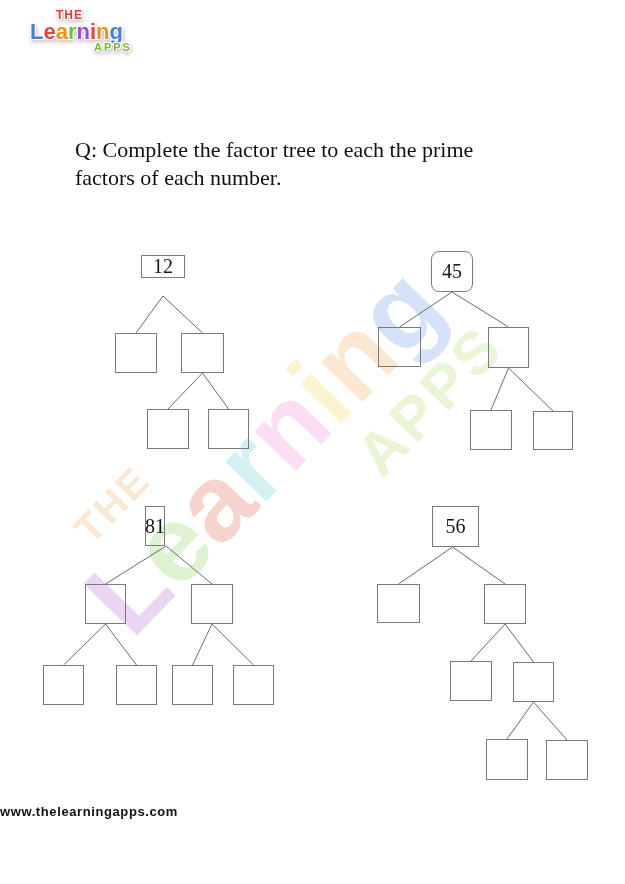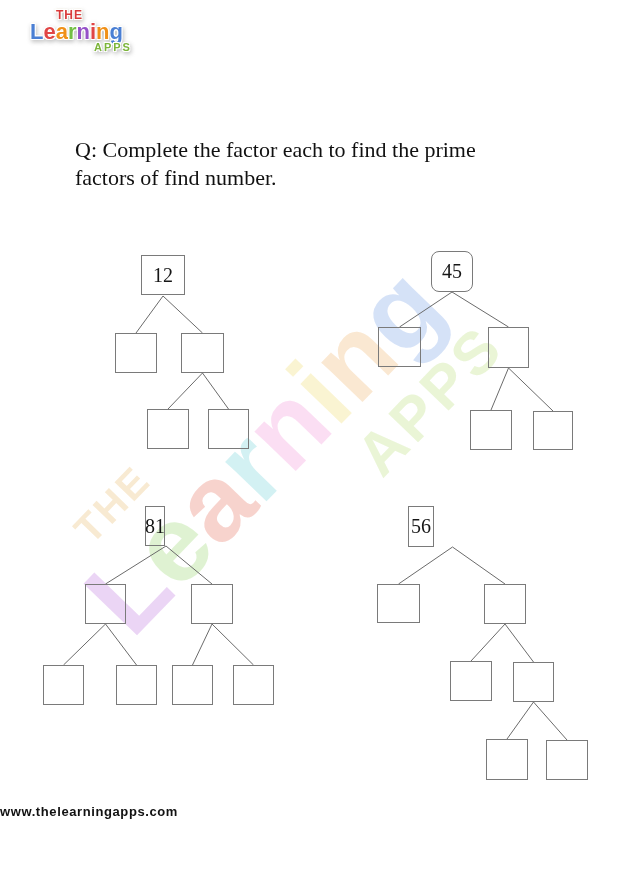--- a/index.html
+++ b/index.html
@@ -49,22 +49,22 @@
 <div class="page">
 
   <div class="logo">
     <div class="logo-the">THE</div>
     <div class="logo-word"><span style="color: rgb(74, 127, 212);">L</span><span style="color: rgb(224, 69, 69);">e</span><span style="color: rgb(240, 144, 24);">a</span><span style="color: rgb(114, 191, 68);">r</span><span style="color: rgb(149, 80, 200);">n</span><span style="color: rgb(224, 69, 69);">i</span><span style="color: rgb(240, 144, 24);">n</span><span style="color: rgb(74, 127, 212);">g</span></div>
     <div class="logo-apps">APPS</div>
   </div>
 
 
   <div class="question">
-    <div>Q: Complete the factor each to find the prime</div>
-    <div>factors of find number.</div>
+    <div>Q: Complete the factor tree to each the prime</div>
+    <div>factors of each number.</div>
   </div>
 
   <div class="watermark">
     <div class="wm-the" style="color: rgb(243, 217, 174);">THE</div>
     <div class="wm-word"><span style="color: rgb(220, 180, 238);">L</span><span style="color: rgb(198, 233, 174);">e</span><span style="color: rgb(242, 176, 166);">a</span><span style="color: rgb(176, 230, 234);">r</span><span style="color: rgb(249, 196, 234);">n</span><span style="color: rgb(247, 236, 174);">i</span><span style="color: rgb(247, 214, 174);">n</span><span style="color: rgb(180, 203, 242);">g</span></div>
     <div class="wm-apps" style="color: rgb(217, 237, 182);">APPS</div>
   </div>
 
   <svg class="tree-lines" width="625" height="884">
       <line x1="163" y1="296" x2="136" y2="333" stroke="#6b6b6b" stroke-width="1"></line>
@@ -83,38 +83,38 @@
       <line x1="212" y1="624" x2="253.5" y2="665" stroke="#6b6b6b" stroke-width="1"></line>
       <line x1="452.5" y1="547" x2="398.5" y2="584" stroke="#6b6b6b" stroke-width="1"></line>
       <line x1="452.5" y1="547" x2="505" y2="584" stroke="#6b6b6b" stroke-width="1"></line>
       <line x1="505" y1="624" x2="471" y2="661" stroke="#6b6b6b" stroke-width="1"></line>
       <line x1="505" y1="624" x2="533.5" y2="662" stroke="#6b6b6b" stroke-width="1"></line>
       <line x1="533.5" y1="702" x2="507" y2="739" stroke="#6b6b6b" stroke-width="1"></line>
       <line x1="533.5" y1="702" x2="567" y2="740" stroke="#6b6b6b" stroke-width="1"></line>
     </svg>
 
   <div id="trees-layer">
-      <div class="tree-box" style="left: 141px; top: 255px; width: 44px; height: 40px;">12</div>
+      <div class="tree-box" style="left: 141px; top: 255px; width: 44px; height: 23px;">12</div>
       <div class="tree-box" style="left: 115px; top: 333px; width: 42px; height: 40px;"></div>
       <div class="tree-box" style="left: 181px; top: 333px; width: 43px; height: 40px;"></div>
       <div class="tree-box" style="left: 147px; top: 409px; width: 42px; height: 40px;"></div>
       <div class="tree-box" style="left: 208px; top: 409px; width: 41px; height: 40px;"></div>
       <div class="tree-box" style="left: 431px; top: 251px; width: 42px; height: 41px; border-radius: 8px;">45</div>
       <div class="tree-box" style="left: 378px; top: 327px; width: 43px; height: 40px;"></div>
       <div class="tree-box" style="left: 488px; top: 327px; width: 41px; height: 41px;"></div>
       <div class="tree-box" style="left: 470px; top: 410px; width: 42px; height: 40px;"></div>
       <div class="tree-box" style="left: 533px; top: 411px; width: 40px; height: 39px;"></div>
       <div class="tree-box" style="left: 145px; top: 506px; width: 20px; height: 40px;">81</div>
       <div class="tree-box" style="left: 85px; top: 584px; width: 41px; height: 40px;"></div>
       <div class="tree-box" style="left: 191px; top: 584px; width: 42px; height: 40px;"></div>
       <div class="tree-box" style="left: 43px; top: 665px; width: 41px; height: 40px;"></div>
       <div class="tree-box" style="left: 116px; top: 665px; width: 41px; height: 40px;"></div>
       <div class="tree-box" style="left: 172px; top: 665px; width: 41px; height: 40px;"></div>
       <div class="tree-box" style="left: 233px; top: 665px; width: 41px; height: 40px;"></div>
-      <div class="tree-box" style="left: 408px; top: 506px; width: 26px; height: 41px;">56</div>
+      <div class="tree-box" style="left: 432px; top: 506px; width: 47px; height: 41px;">56</div>
       <div class="tree-box" style="left: 377px; top: 584px; width: 43px; height: 39px;"></div>
       <div class="tree-box" style="left: 484px; top: 584px; width: 42px; height: 40px;"></div>
       <div class="tree-box" style="left: 450px; top: 661px; width: 42px; height: 40px;"></div>
       <div class="tree-box" style="left: 513px; top: 662px; width: 41px; height: 40px;"></div>
       <div class="tree-box" style="left: 486px; top: 739px; width: 42px; height: 41px;"></div>
       <div class="tree-box" style="left: 546px; top: 740px; width: 42px; height: 40px;"></div>
     </div>
 
   <div class="footer">www.thelearningapps.com</div>
 

